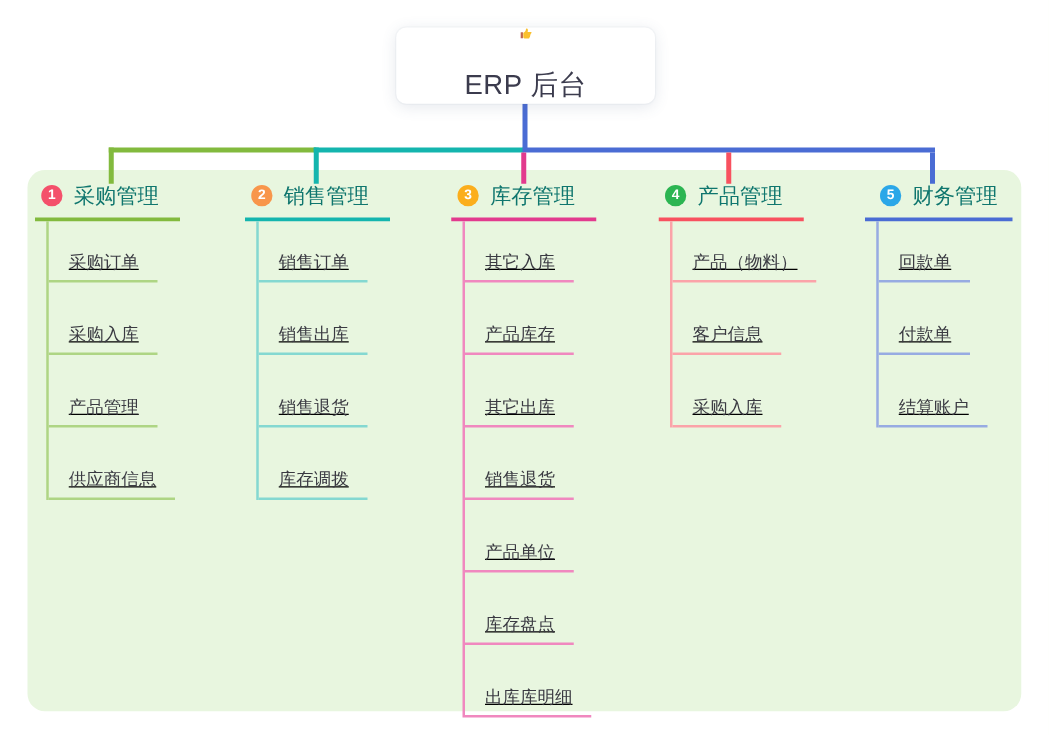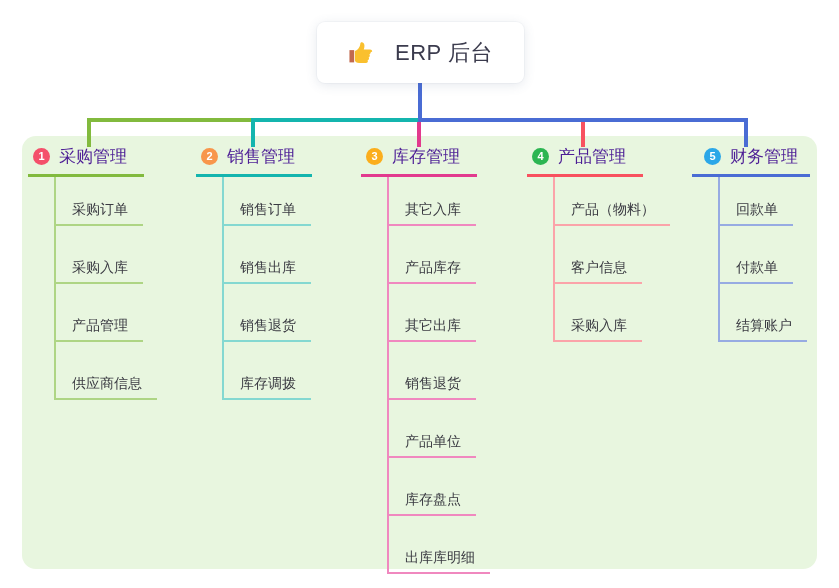--- a/index.html
+++ b/index.html
@@ -6,37 +6,37 @@
   html,body { background:#ffffff; }
   body { font-family:"Liberation Sans","DejaVu Sans",sans-serif; }
   .canvas { position:relative; width:839px; height:588px; overflow:hidden; }
 
   .panel { position:absolute; left:22px; top:136px; width:795px; height:433px;
            border-radius:14px; }
 
   .root-card { position:absolute; left:317px; top:22px; width:207px; height:61px;
                background:#ffffff; border-radius:8px;
                box-shadow:0 2px 12px rgba(70,90,130,.14), 0 0 0 1px rgba(70,90,130,.04);
-               display:flex; align-items:center; justify-content:center; gap:21px; }
+               display:flex; align-items:center; justify-content:center; gap:21px;flex-direction:column; }
   .root-label { font-size:22px; color:#3b3b4d; font-weight:500; letter-spacing:.5px; }
   .thumb-icon { width:26px; height:26px; display:block; }
 
   .seg { position:absolute; }
 
   .branch { position:absolute; top:147px; }
   .branch-title { display:flex; align-items:center; gap:9px;
                   width:116px; height:30px; padding:0 0 8px 5px;
                   border-bottom:3px solid var(--c); cursor:pointer; }
   .branch-title.center { justify-content:center; padding-left:0; width:118px; }
   .badge { width:17px; height:17px; border-radius:50%; background:var(--bc);
            color:#ffffff; font-size:11px; font-weight:700; line-height:17px;
            display:flex; align-items:center; justify-content:center; flex:0 0 17px; }
-  .branch-label { font-size:17px; color:#4c1d95; font-weight:500; white-space:nowrap; }
+  .branch-label { font-size:17px; color:#0f766e; font-weight:500; white-space:nowrap; }
 
-  .children { margin-left:26px; border-left:2px solid var(--lc); }
+  .children { margin-left:9px; border-left:2px solid var(--lc);text-decoration:underline; }
   .child { height:58px; border-bottom:2px solid var(--lc);
            display:flex; align-items:flex-end;
            padding:0 15px 7px 16px; width:max-content;
            font-size:14px; line-height:15px; color:#3a3a42; white-space:nowrap;
            cursor:pointer; }
   .child:first-child { height:49px; }
 </style>
 </head>
 <body>
 

